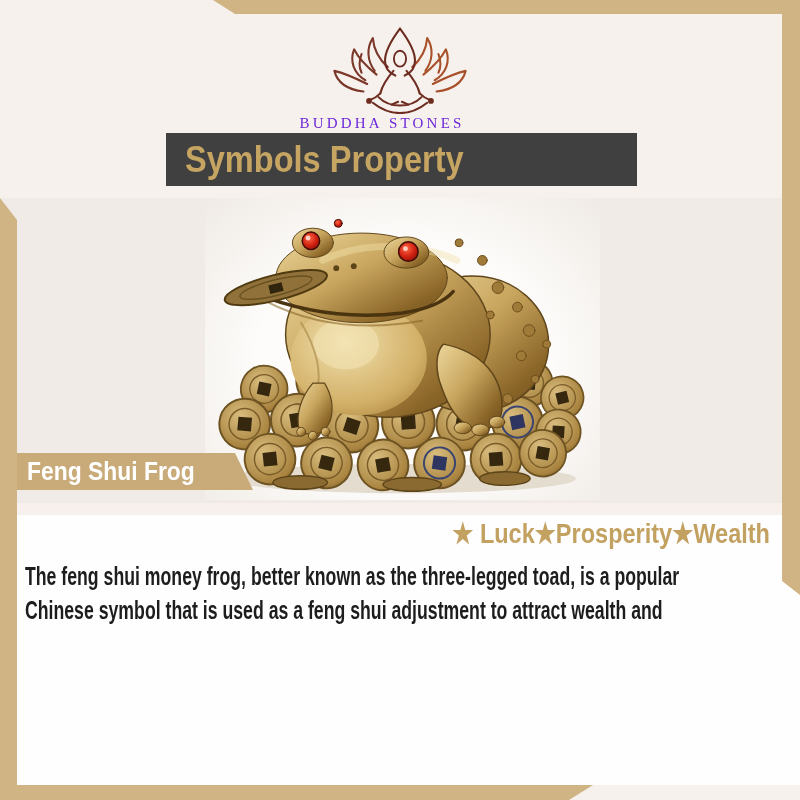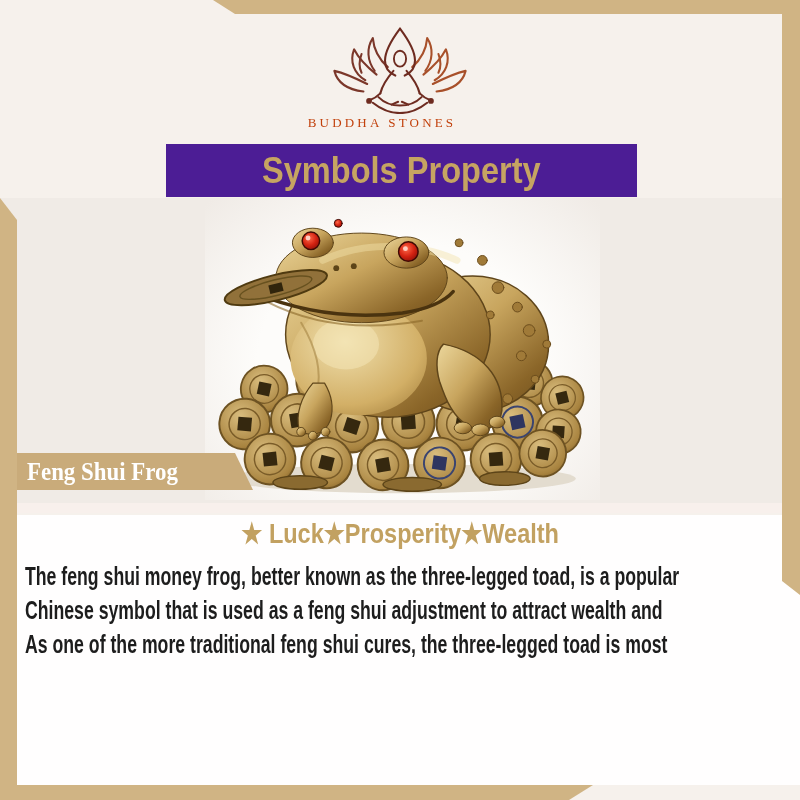--- a/index.html
+++ b/index.html
@@ -4,43 +4,43 @@
 <style>
   html,body{margin:0;padding:0;}
   body{width:800px;height:800px;overflow:hidden;background:#f6f1ec;
        font-family:"Liberation Sans",sans-serif;}
   .canvas{position:relative;width:800px;height:800px;background:#f6f1ec;}
 
   
   .header{position:absolute;left:0;top:0;width:800px;height:198px;background:#f6f1ec;}
   .logo{position:absolute;left:328px;top:24px;width:144px;height:90px;}
   .brand{position:absolute;left:0;top:115px;width:764px;text-align:center;
-         font-family:"Liberation Serif",serif;font-size:13px;letter-spacing:3.2px;
-         color:#c2410c;}
-  .title-panel{position:absolute;left:166px;top:144px;width:471px;height:53px;
-               background:#4c1d95;display:flex;align-items:center;justify-content:center;}
+         font-family:"Liberation Serif",serif;font-size:15px;letter-spacing:3.2px;
+         color:#6d28d9;}
+  .title-panel{position:absolute;left:166px;top:133px;width:471px;height:53px;
+               background:#404040;display:flex;align-items:center;justify-content:flex-start;}
   .title{display:inline-block;white-space:nowrap;font-size:37px;font-weight:bold;
          color:#c6a462;transform:scaleX(.88);}
 
   
-  .photo-section{position:absolute;left:0;top:198px;width:800px;height:305px;background:#f0ebe6;font-family:Liberation Serif, serif;}
+  .photo-section{position:absolute;left:0;top:198px;width:800px;height:305px;background:#f0ebe6;}
   .photo-bg{position:absolute;left:205px;top:0px;width:395px;height:302px;
             background:radial-gradient(ellipse at 50% 55%, #fdfcfa 52%, #f0ebe6 98%);}
   .photo-bg svg{position:absolute;left:0;top:0;width:395px;height:302px;}
   .photo-fade{position:absolute;left:0;top:305px;width:800px;height:10px;background:#f8f0ec;}
   .ribbon{position:absolute;left:0;top:255px;width:253px;height:37px;background:#c9ab7a;
           clip-path:polygon(0 0,235px 0,100% 100%,0 100%);
           display:flex;align-items:center;}
   .ribbon span{display:inline-block;white-space:nowrap;margin-left:27px;
                font-size:26px;font-weight:bold;color:#ffffff;
                transform:scaleX(.88);transform-origin:0 50%;}
 
   
   .content{position:absolute;left:0;top:515px;width:800px;height:270px;background:#fffefe;}
-  .tagline-row{position:absolute;left:0;top:2px;width:800px;text-align:center;}
+  .tagline-row{position:absolute;left:0;top:2px;width:800px;text-align:right;}
   .tagline{display:inline-block;white-space:nowrap;font-size:28px;font-weight:bold;
            color:#c2a161;transform:scaleX(.84);}
   .para{position:absolute;left:25px;top:44px;width:760px;color:#1d1d1d;text-decoration:underline;}
   .para .line{height:34px;line-height:34px;}
   .para .line span{display:inline-block;white-space:nowrap;font-size:26px;font-weight:bold;
                    transform:scaleX(.68);transform-origin:0 50%;}
 
   
   .frame{position:absolute;background:#d0b484;}
   .band-top{left:213px;top:0;width:587px;height:14px;
@@ -215,21 +215,20 @@
     <div class="photo-fade"></div>
   </section>
 
   <section class="content">
     <div class="tagline-row">
       <span class="tagline">★ Luck★Prosperity★Wealth</span>
     </div>
     <div class="para">
       <div class="line"><span>The feng shui money frog, better known as the three-legged toad, is a popular</span></div>
       <div class="line"><span>Chinese symbol that is used as a feng shui adjustment to attract wealth and</span></div>
-      <div class="line"><span>As one of the more traditional feng shui cures, the three-legged toad is most</span></div>
     </div>
   </section>
 
   <div class="frame band-top"></div>
   <div class="frame strip-right"></div>
   <div class="frame strip-left"></div>
   <div class="frame band-bottom"></div>
 
 </div>
 

